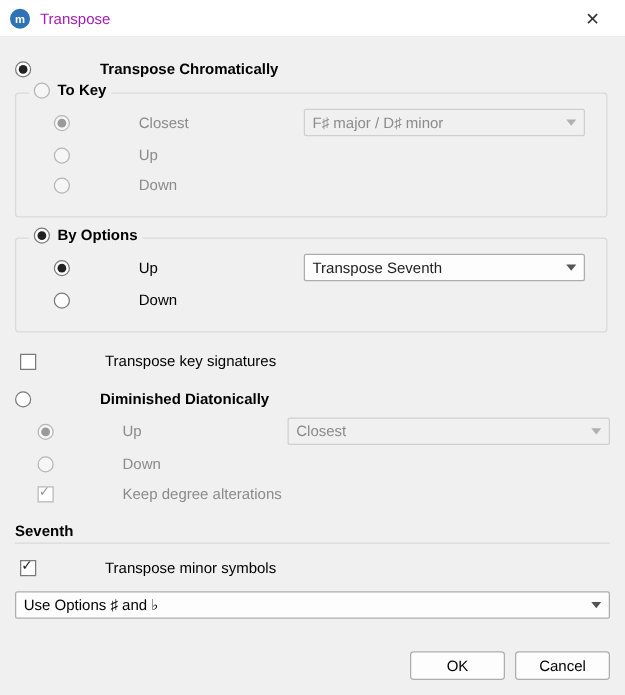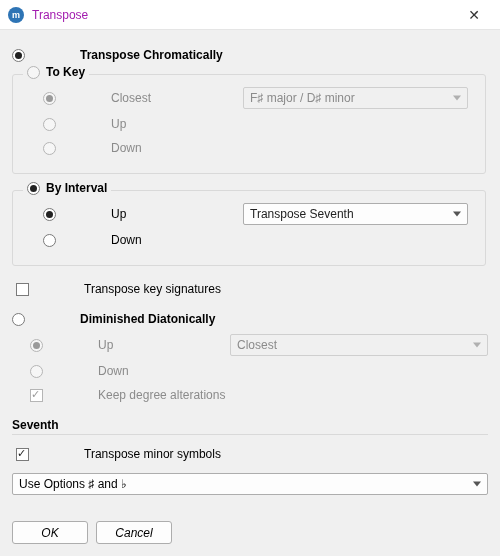--- a/index.html
+++ b/index.html
@@ -138,24 +138,23 @@
     transform: translateY(-50%);
     width: 0; height: 0;
     border-left: 4px solid transparent;
     border-right: 4px solid transparent;
     border-top: 5px solid #555;
   }
   .combo.disabled .caret { border-top-color: #b0b0b0; }
   .buttons {
     margin-top: auto;
     display: flex;
-    justify-content: flex-start;
+    justify-content: flex-end;
     gap: 8px;
     padding-top: 8px;
-    font-style: italic;
   }
   .btn {
     min-width: 76px;
     height: 23px;
     border: 1px solid #adadad;
     border-radius: 3px;
     background: #fdfdfd;
     display: flex;
     align-items: center;
     justify-content: center;
@@ -229,21 +228,21 @@
         <span class="radio disabled"></span>
         <span class="disabled-text">Down</span>
       </div>
     </div>
   </div>
 
   <div class="group">
     <div class="group-title">
       <span style="display:inline-flex;align-items:center;">
         <span class="radio checked" style="margin-right:6px;"></span>
-        <span>By Interval</span>
+        <span>By Options</span>
       </span>
     </div>
     <div class="sub-indent">
       <div class="row-split">
         <div class="left-col radio-row">
           <span class="radio checked"></span>
           <span>Up</span>
         </div>
         <div class="combo">
           <span>Transpose Seventh</span>

